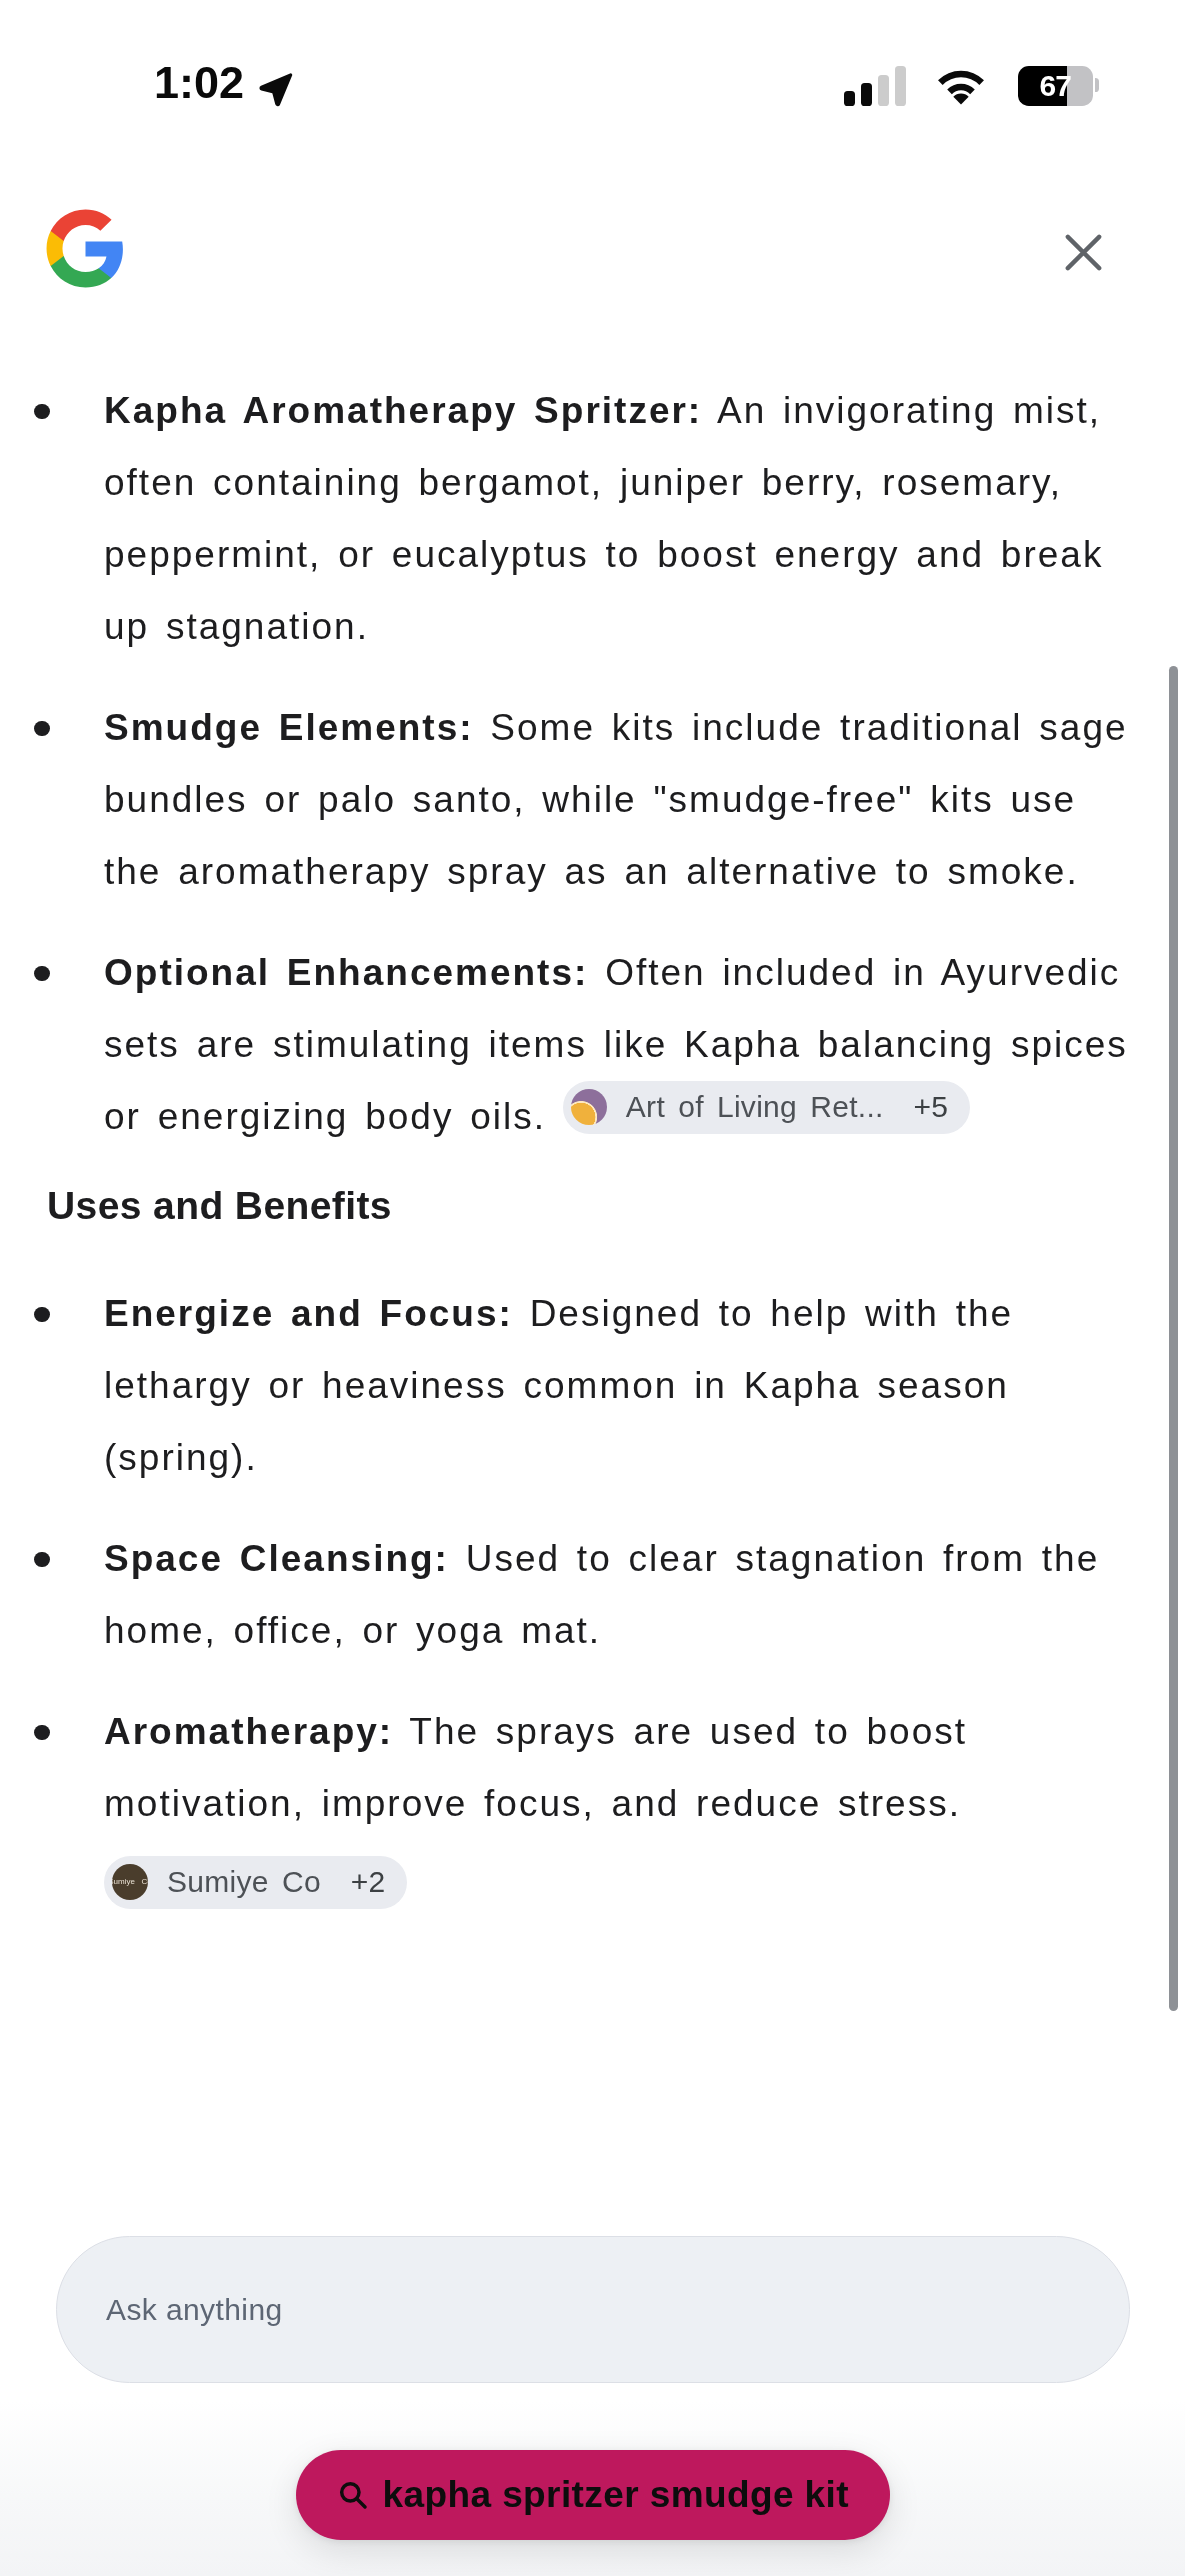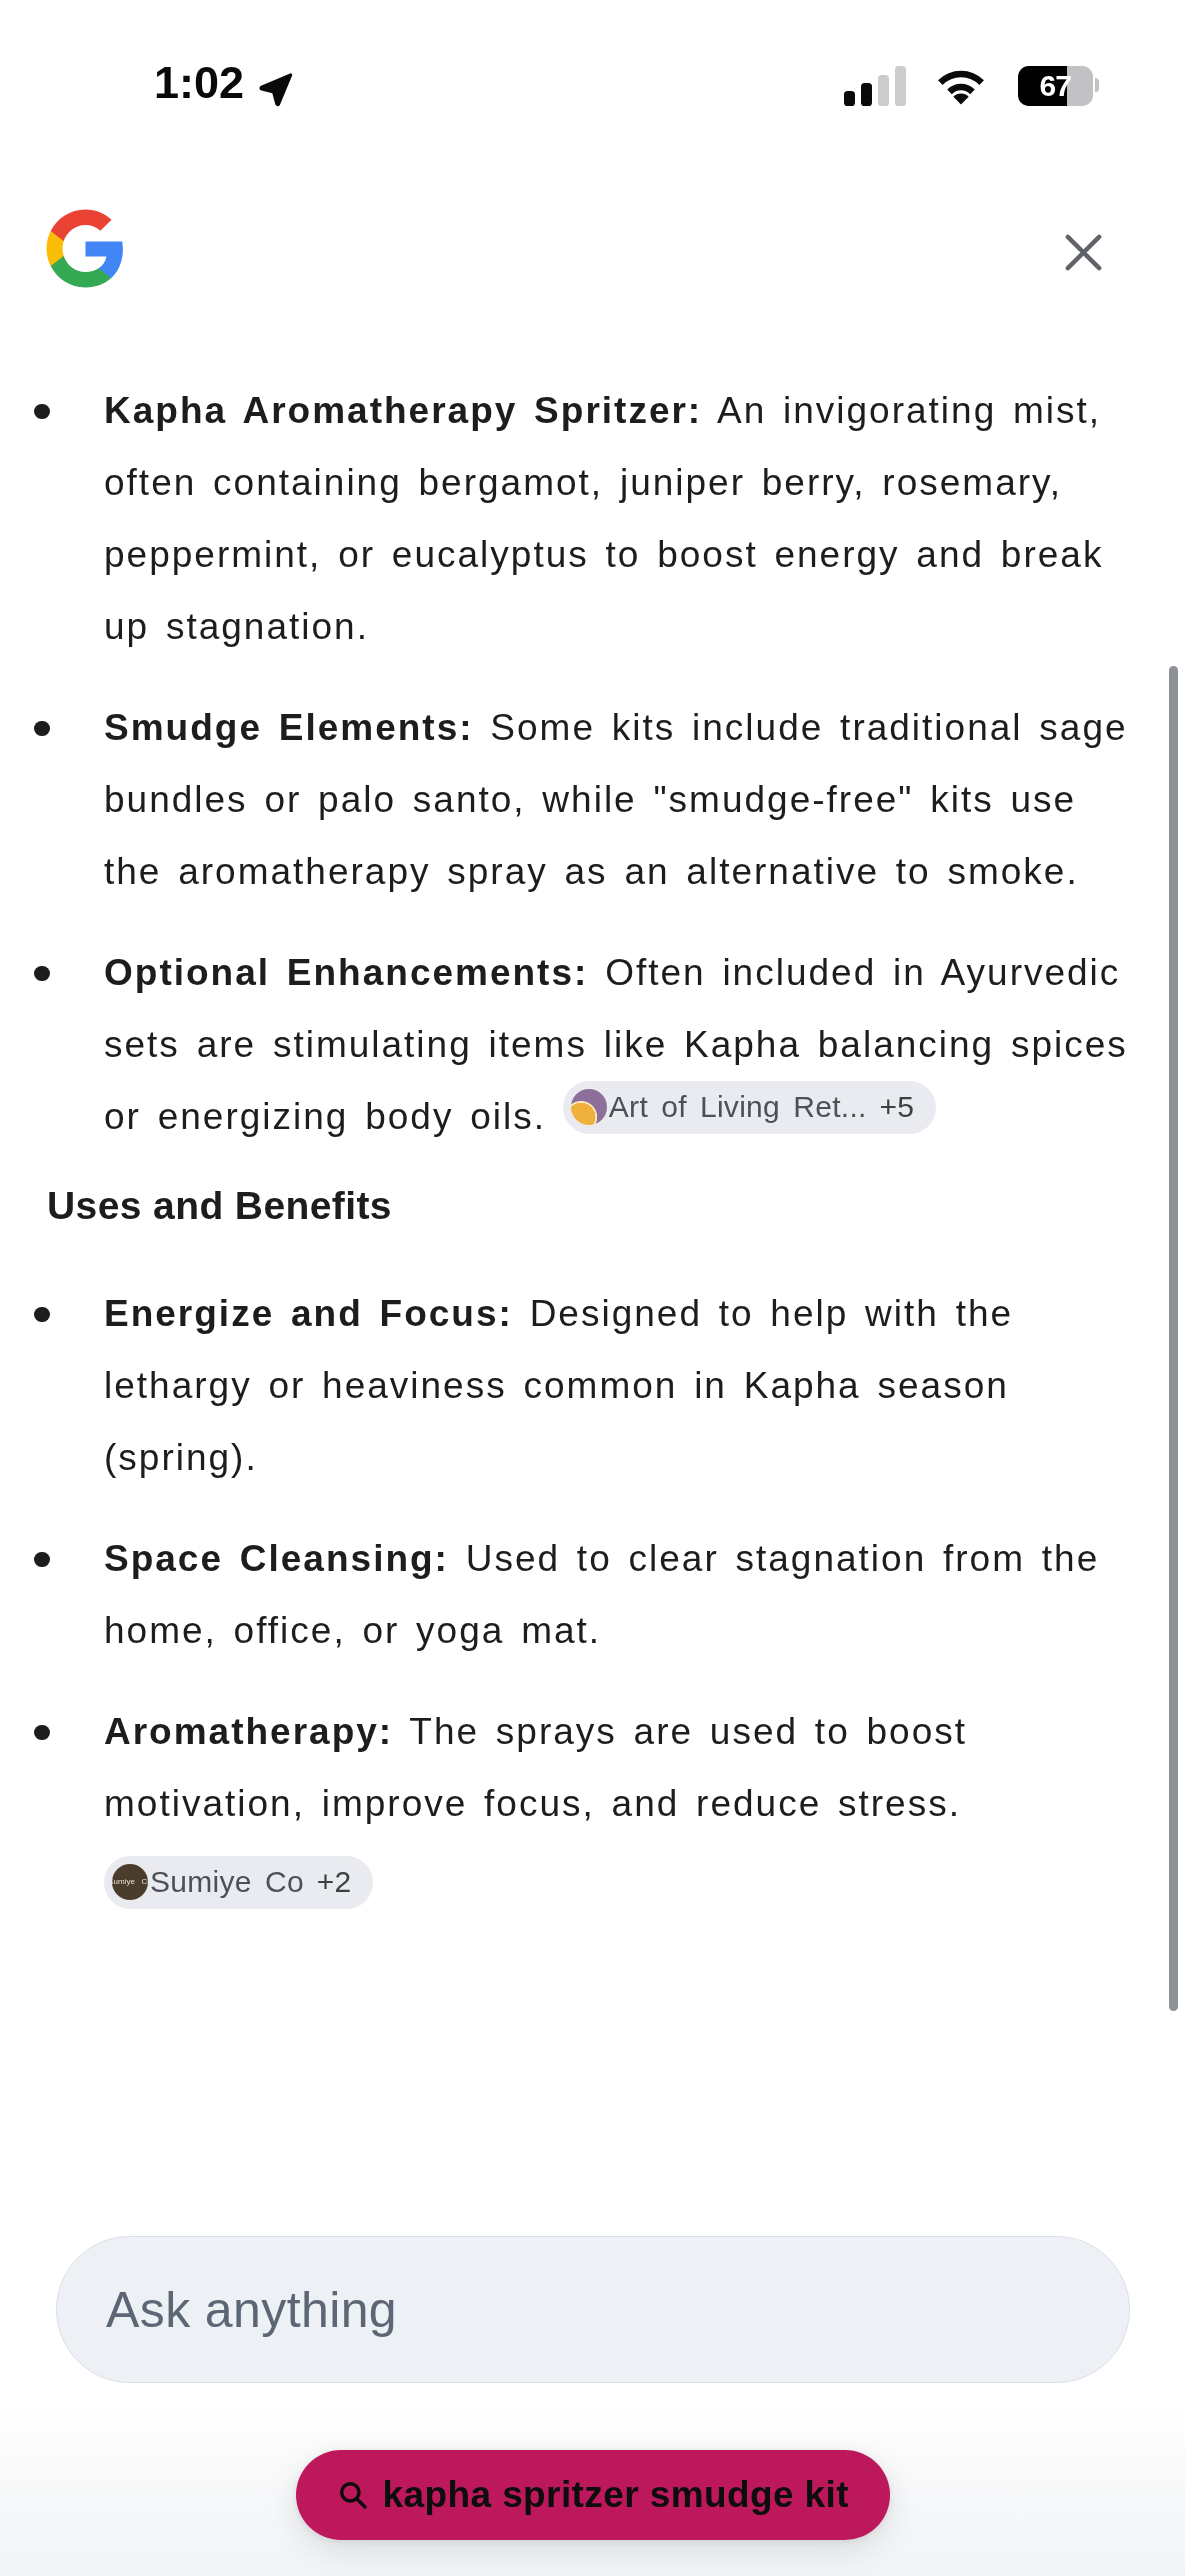--- a/index.html
+++ b/index.html
@@ -52,21 +52,21 @@
     margin-bottom:29px;color:#1d1d1f;
   }
   ul.bullets li:last-child{margin-bottom:0;}
   ul.bullets li::before{
     content:"";position:absolute;left:-12.6px;top:29px;width:15.3px;height:15.3px;
     border-radius:50%;background:#1d1d1f;
   }
   .lead{font-weight:700;}
   
   .chip{
-    display:inline-flex;align-items:center;gap:2px;vertical-align:3.6px;
+    display:inline-flex;align-items:center;gap:19px;vertical-align:3.6px;
     background:#e9ebf0;border-radius:28px;padding:6.3px 21.6px 6.3px 8px;
     font-size:30px;line-height:40px;letter-spacing:0.3px;color:#4d5156;
     cursor:pointer;white-space:nowrap;
   }
   .chip .extra{margin-left:10.8px;color:#3c4043;}
   .favicon{width:36px;height:36px;border-radius:50%;flex:0 0 auto;}
   .fav-aol{background:radial-gradient(circle at 28% 78%, #f0b13c 0 37%, #fde9c0 38% 41%, #8d6f9b 43%);}
   .fav-sumiye{
     background:#4a3d2c;display:flex;align-items:center;justify-content:center;
     color:#e8e0d2;font-size:8px;letter-spacing:0;overflow:hidden;text-align:center;
@@ -83,21 +83,21 @@
   }
   .ask{
     position:absolute;left:56px;top:2236px;width:1074px;height:147px;
     box-sizing:border-box;border-radius:74px;
     background:#edf0f4;border:1.8px solid #dcdfe6;
     display:flex;align-items:center;padding:0 47px;
   }
   .ask input{
     width:100%;background:transparent;border:none;outline:none;
     font-family:"Liberation Sans", sans-serif;
-    font-size:50px;letter-spacing:0.4px;color:#3c4043;
+    font-size:30px;letter-spacing:0.4px;color:#3c4043;
   }
   .ask input::placeholder{color:#5d6674;opacity:1;}
   .pill{
     position:absolute;top:2450px;left:50%;transform:translateX(-50%);
     height:90px;border-radius:45px;background:#be185d;
     box-shadow:0 1.8px 7.2px rgba(0,0,0,0.07), 0 10.8px 34px rgba(0,0,0,0.11);
     display:inline-flex;align-items:center;gap:13.5px;padding:0 41px;
     cursor:pointer;white-space:nowrap;
   }
   .pill-label{font-size:37px;font-weight:700;letter-spacing:0.4px;color:#0d0d0d;}

